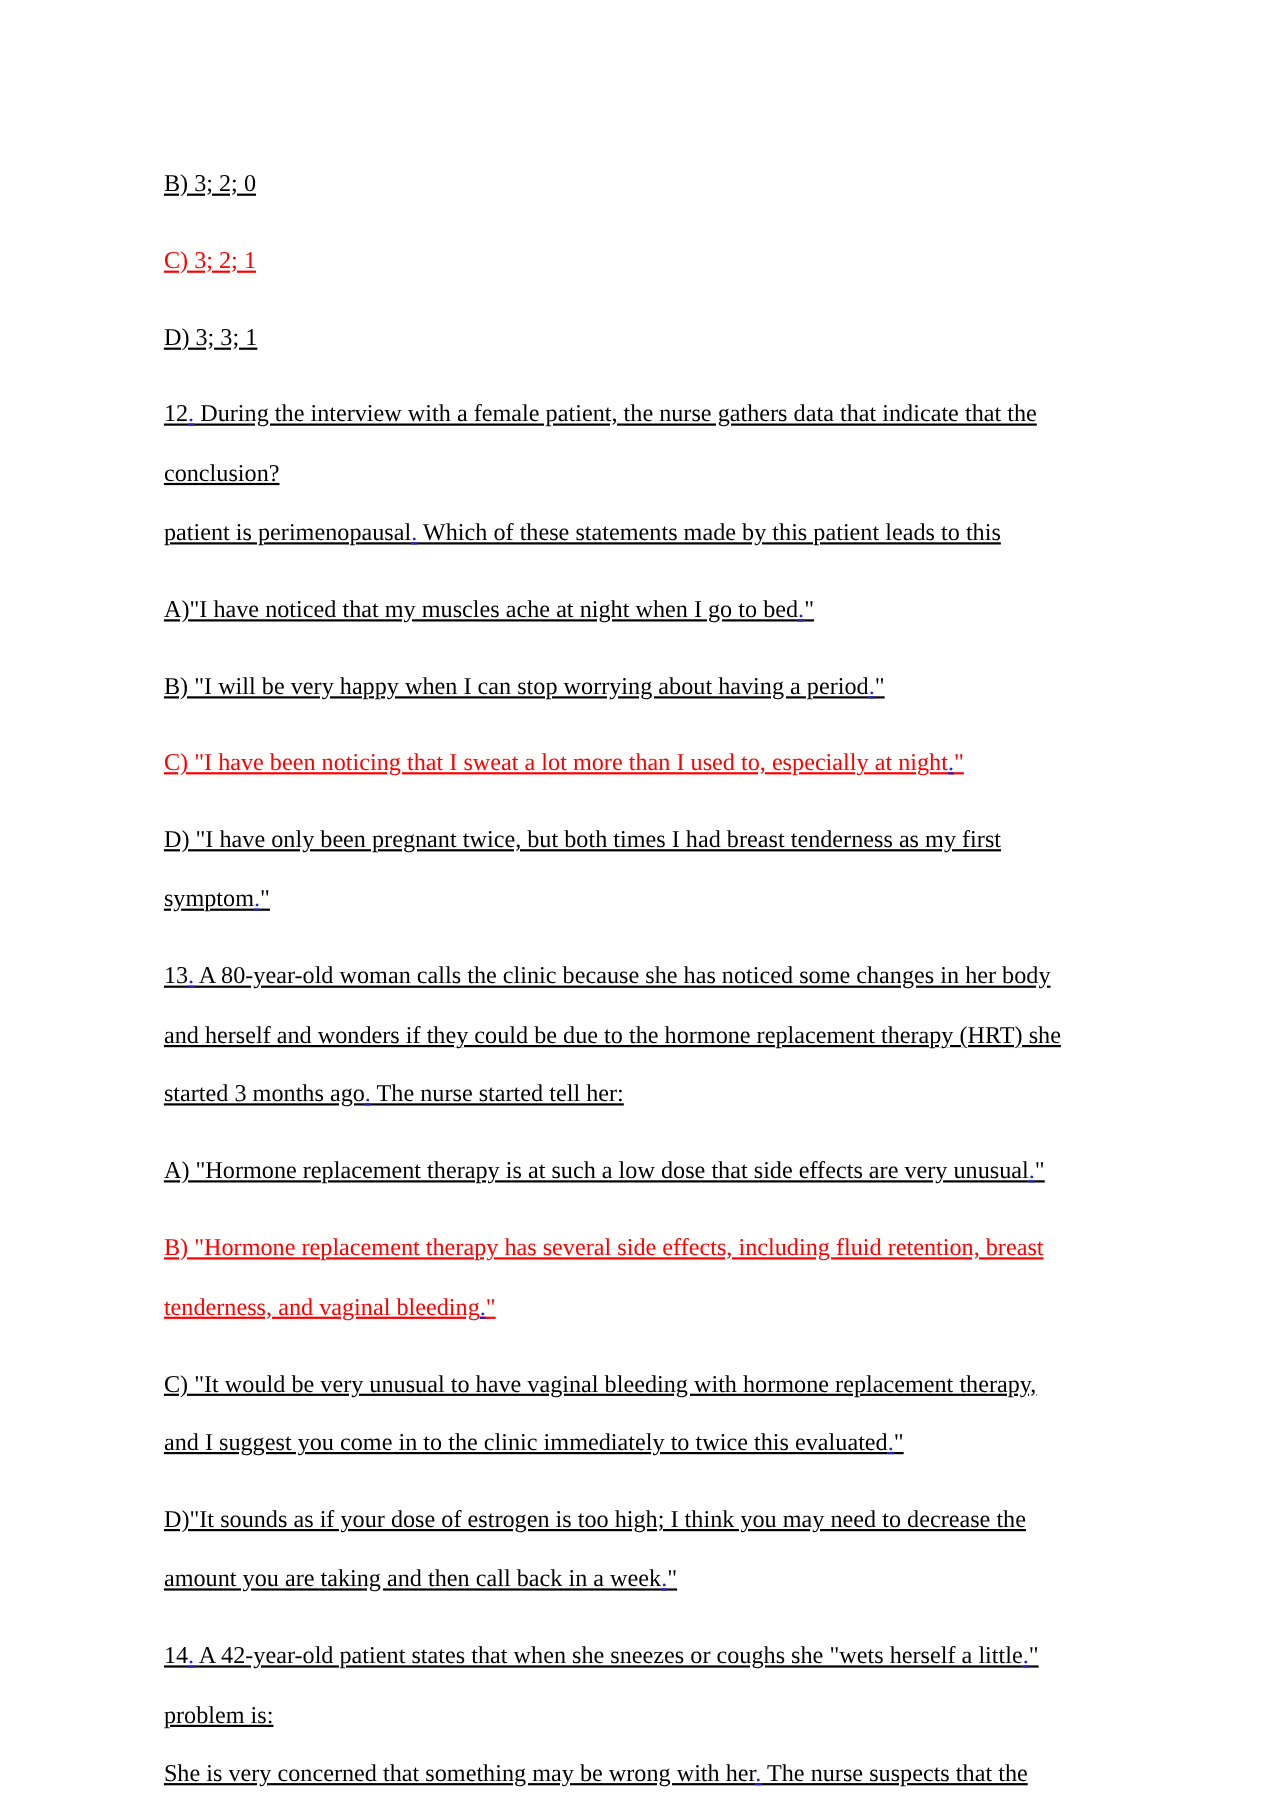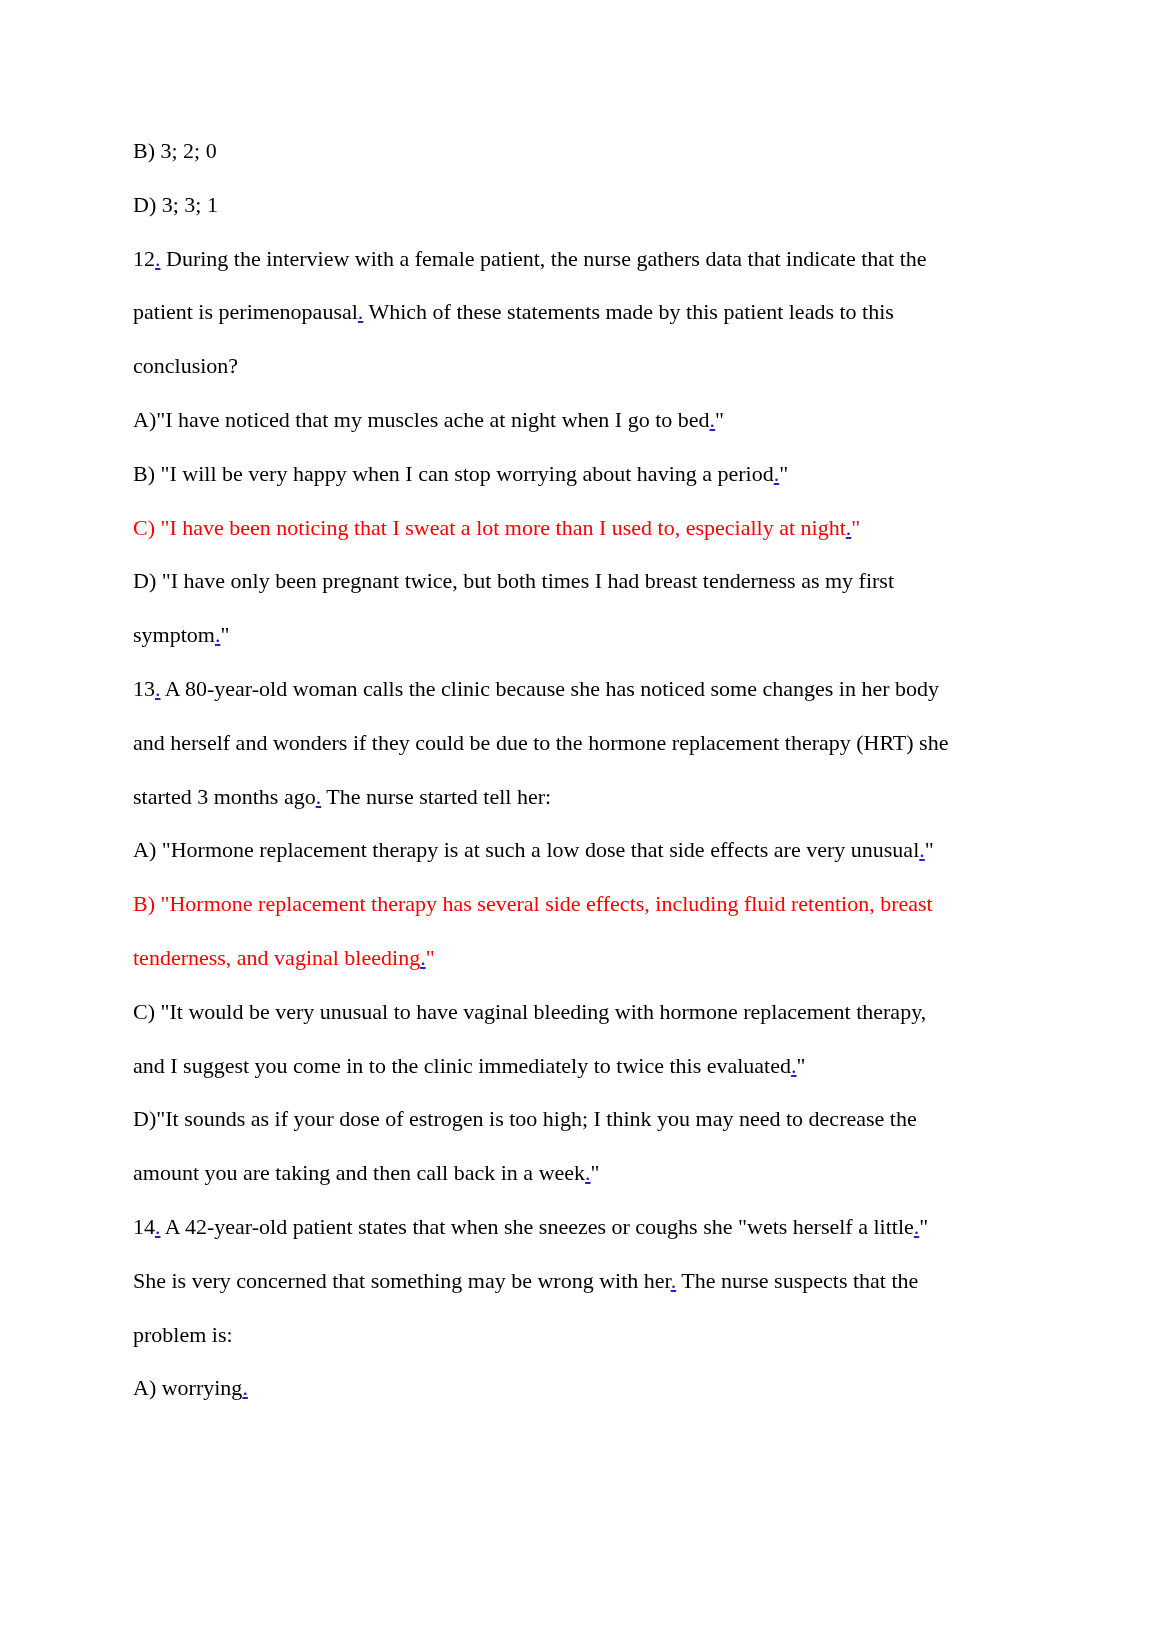--- a/index.html
+++ b/index.html
@@ -15,48 +15,51 @@
   }
   .page {
     position: absolute;
     left: 133px;
     top: 124px;
     width: 912px;
     font-family: "Liberation Serif", "DejaVu Serif", serif;
     font-size: 22px;
     color: var(--ink, #000000);
   }
-  .block { margin: 0; }
+  .block { margin: 16px; text-decoration: underline; }
   .block.red { color: var(--red, #ff0000); }
   .line {
     height: 53.8px;
     line-height: 53.8px;
     white-space: pre;
   }
   .dot {
     color: var(--link, #2222cc);
     text-decoration: underline;
     text-decoration-thickness: 2px;
     text-underline-offset: 2px;
   }
 </style>
 </head>
 <body style="background: rgb(255, 255, 255);">
 
 <div class="page" id="doc">
     <div class="block">
       <div class="line"><span>B) 3; 2; 0</span></div>
     </div>
+    <div class="block red">
+      <div class="line"><span>C) 3; 2; 1</span></div>
+    </div>
     <div class="block">
       <div class="line"><span>D) 3; 3; 1</span></div>
     </div>
     <div class="block">
       <div class="line"><span>12</span><span class="dot">.</span><span> During the interview with a female patient, the nurse gathers data that indicate that the</span></div>
+      <div class="line"><span>conclusion?</span></div>
       <div class="line"><span>patient is perimenopausal</span><span class="dot">.</span><span> Which of these statements made by this patient leads to this</span></div>
-      <div class="line"><span>conclusion?</span></div>
     </div>
     <div class="block">
       <div class="line"><span>A)"I have noticed that my muscles ache at night when I go to bed</span><span class="dot">.</span><span>"</span></div>
     </div>
     <div class="block">
       <div class="line"><span>B) "I will be very happy when I can stop worrying about having a period</span><span class="dot">.</span><span>"</span></div>
     </div>
     <div class="block red">
       <div class="line"><span>C) "I have been noticing that I sweat a lot more than I used to, especially at night</span><span class="dot">.</span><span>"</span></div>
     </div>
@@ -79,19 +82,19 @@
     <div class="block">
       <div class="line"><span>C) "It would be very unusual to have vaginal bleeding with hormone replacement therapy,</span></div>
       <div class="line"><span>and I suggest you come in to the clinic immediately to twice this evaluated</span><span class="dot">.</span><span>"</span></div>
     </div>
     <div class="block">
       <div class="line"><span>D)"It sounds as if your dose of estrogen is too high; I think you may need to decrease the</span></div>
       <div class="line"><span>amount you are taking and then call back in a week</span><span class="dot">.</span><span>"</span></div>
     </div>
     <div class="block">
       <div class="line"><span>14</span><span class="dot">.</span><span> A 42-year-old patient states that when she sneezes or coughs she "wets herself a little</span><span class="dot">.</span><span>"</span></div>
+      <div class="line"><span>problem is:</span></div>
       <div class="line"><span>She is very concerned that something may be wrong with her</span><span class="dot">.</span><span> The nurse suspects that the</span></div>
-      <div class="line"><span>problem is:</span></div>
     </div>
     <div class="block">
       <div class="line"><span>A) worrying</span><span class="dot">.</span></div>
     </div>
   </div>
 
 </body></html>

